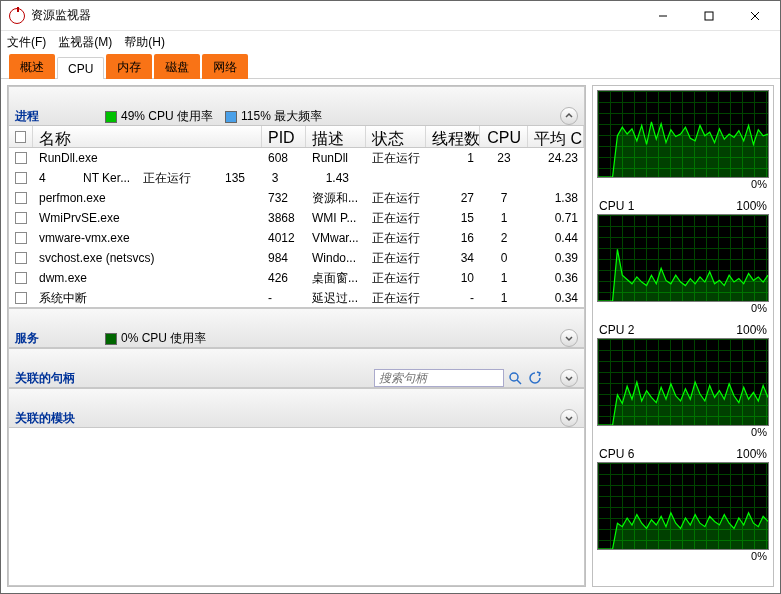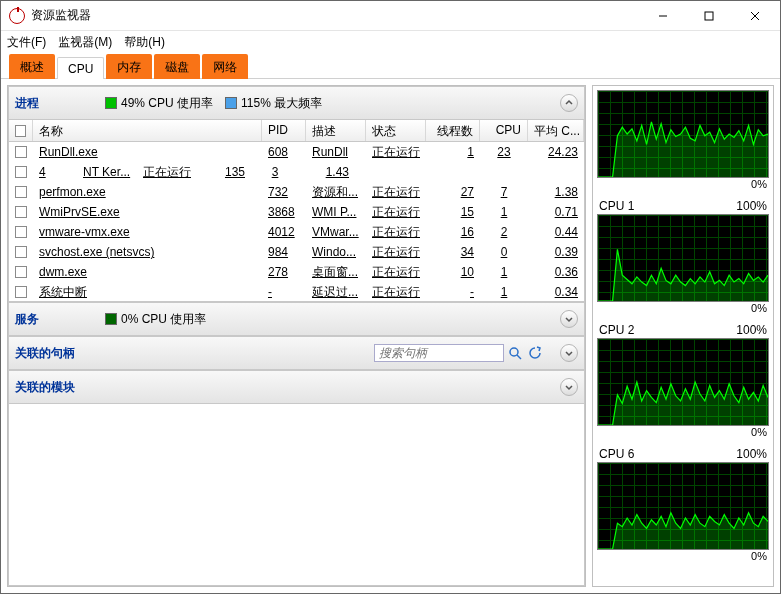--- a/index.html
+++ b/index.html
@@ -18,38 +18,38 @@
   .tab { border: 1px solid transparent; border-bottom: none; padding: 4px 10px 3px; border-radius: 2px 2px 0 0; position: relative; top: 1px; background:#f97316;}
   .tab.active { border-color: #d0d0d0; background: #fff; }
   .tab.inactive { color: #000; }
 
   .content { flex: 1; display: flex; overflow: hidden; }
   .left  { flex: 1; border: 1px solid #bfbfbf; margin: 6px 0 6px 6px; display: flex; flex-direction: column; overflow: hidden;}
   .right { width: 182px; margin: 6px 6px 6px 6px; border: 1px solid #bfbfbf; background:#fff; display:flex; flex-direction:column; gap:4px; padding:4px; overflow:hidden;}
 
   
   .section-header {
-    height: 34px;
+    height: 40px;
     background: linear-gradient(#f8f8f8, #e4e4e4);
     border: 1px solid #c8c8c8;
-    display: flex; align-items: center;
+    display: flex; align-items: flex-end;
     padding: 0 6px; gap: 10px;
   }
   .section-header .label { font-weight: bold; color:#003399; min-width: 80px;}
   .section-header .meter { display:flex; align-items:center; gap:4px; min-width: 110px;}
   .section-header .meter .box { width:12px; height:12px; border:1px solid #666;}
   .section-header .spacer { flex:1; }
   .section-header .chev { width:18px; height:18px; border:1px solid #b5b5b5; border-radius:50%; background:linear-gradient(#fff,#ddd); display:flex; align-items:center; justify-content:center;}
   .section-header .chev svg { width:10px; height:10px; }
 
   
   .table-head { display:flex; border:1px solid #c8c8c8; border-top:none; background: linear-gradient(#fff, #eee); height:22px; }
-  .table-head .cell { border-right:1px solid #d8d8d8; padding: 3px 6px; white-space:nowrap; overflow:hidden; font-size:12px; }
+  .table-head .cell { border-right:1px solid #d8d8d8; padding: 3px 6px; white-space:nowrap; overflow:hidden; font-size:16px; }
   .table-body { flex: 0 0 auto; max-height: 160px; overflow: hidden; border-left:1px solid #c8c8c8; border-right:1px solid #c8c8c8; border-bottom:1px solid #c8c8c8;}
-  .row { display:flex; height:20px; align-items:center;text-decoration:underline; }
+  .row { display:flex; height:20px; align-items:center; }
   .row .cell { padding: 0 6px; white-space:nowrap; overflow:hidden; font-size:12px; }
   .col-chk  { width: 24px; flex:0 0 24px; display:flex; align-items:center; justify-content:center;}
   .col-name { flex: 1 1 170px; }
   .col-pid  { flex: 0 0 44px; text-align:left;}
   .col-desc { flex: 0 0 60px; }
   .col-stat { flex: 0 0 60px; }
   .col-thr  { flex: 0 0 54px; text-align:right;}
   .col-cpu  { flex: 0 0 48px; text-align:center;}
   .col-avg  { flex: 0 0 56px; text-align:right;}
   .table-head .col-thr, .table-head .col-cpu, .table-head .col-avg { text-align:right;}
@@ -219,21 +219,21 @@
           <div class="cell col-stat">正在运行</div>
           <div class="cell col-thr">34</div>
           <div class="cell col-cpu">0</div>
           <div class="cell col-avg">0.39</div>
         </div>
         <div class="row">
           <div class="cell col-chk">
             <div class="chk"></div>
           </div>
           <div class="cell col-name">dwm.exe</div>
-          <div class="cell col-pid">278</div>
+          <div class="cell col-pid">426</div>
           <div class="cell col-desc">桌面窗...</div>
           <div class="cell col-stat">正在运行</div>
           <div class="cell col-thr">10</div>
           <div class="cell col-cpu">1</div>
           <div class="cell col-avg">0.36</div>
         </div>
         <div class="row">
           <div class="cell col-chk">
             <div class="chk"></div>
           </div>

